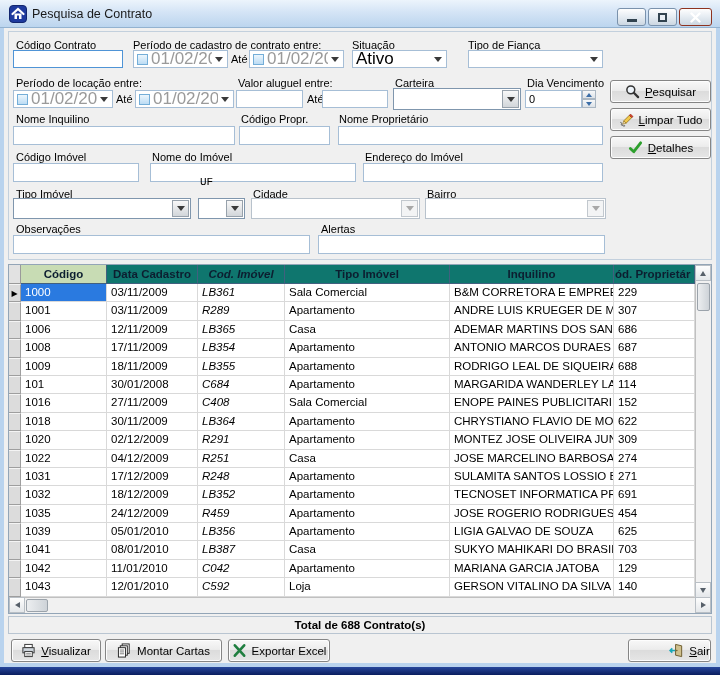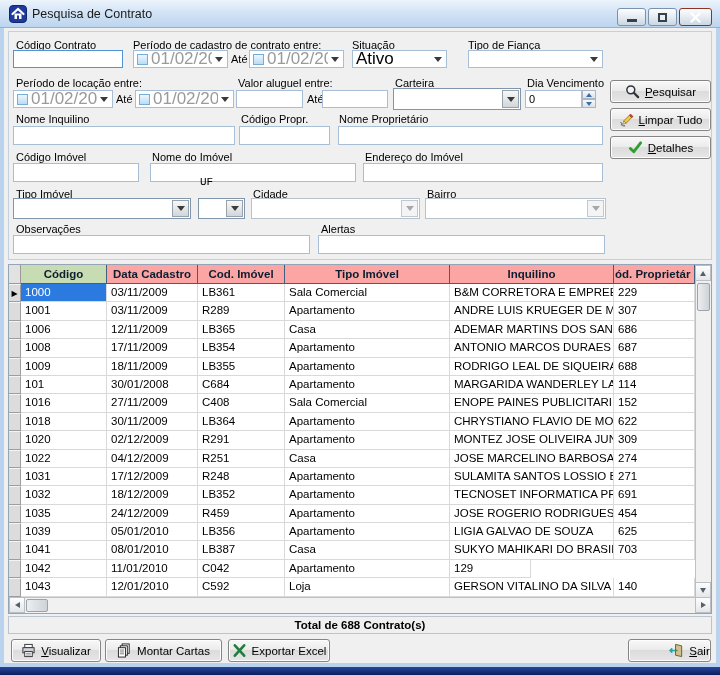--- a/index.html
+++ b/index.html
@@ -48,27 +48,27 @@
   .tri-up{width:0;height:0;border-left:3px solid transparent;border-right:3px solid transparent;border-bottom:4px solid #3c6ea8;}
   .tri-dn{width:0;height:0;border-left:3px solid transparent;border-right:3px solid transparent;border-top:4px solid #3c6ea8;}
   .btn7{position:absolute;display:flex;align-items:center;justify-content:center;gap:5px;
         background:linear-gradient(#f8f8f8,#ececec 45%,#dcdcdc 50%,#e6e6e6);
         border:1px solid #858585;border-radius:3px;box-shadow:inset 0 0 0 1px #fdfdfd;
         font-size:11.5px;color:#000;cursor:default;}
   .btn7 .cap u{text-underline-offset:1px;}
   
   .grid{position:absolute;left:8px;top:264px;width:704px;height:350px;border:1px solid #93a5b7;background:#fff;}
   .ghead{position:absolute;left:0;top:0;height:19px;display:flex;}
-  .gh{border-right:1px solid #41607f;border-bottom:1px solid #41607f;background:#fca5a5;
+  .gh{border-right:1px solid #41607f;border-bottom:1px solid #41607f;background:#0f766e;
       font-size:11.5px;font-weight:bold;color:#0c1e30;display:flex;align-items:center;justify-content:center;
       white-space:nowrap;overflow:hidden;}
   .gh.green{background:#c8dcb4;}
   .gh.ind{width:12px;background:#e2e2e2;border-color:#9a9a9a;}
   .gh.left{justify-content:flex-start;padding-left:1px;}
-  .w0{width:86px;} .w1{width:91px;} .w2{width:87px;} .w3{width:165px;} .w4{width:164px;} .w5{width:81px;}
+  .w0{width:86px;} .w1{width:91px;} .w2{width:87px;font-style:italic;} .w3{width:165px;} .w4{width:164px;} .w5{width:81px;}
   .gbody{position:absolute;left:0;top:19px;width:686px;height:314px;overflow:hidden;background:#fff;}
   .grow{display:flex;height:18.4px;}
   .gind{width:12px;flex:none;background:#dcdcdc;border-right:1px solid #9e9e9e;border-bottom:1px solid #9e9e9e;
         border-top:1px solid #f4f4f4;display:flex;align-items:center;justify-content:center;
         font-size:8px;color:#000;}
   .gcell{flex:none;border-right:1px solid #d9d9d9;border-bottom:1px solid #d9d9d9;background:#fff;
         font-size:11.5px;color:#000;padding:2px 0 0 4px;white-space:nowrap;overflow:hidden;}
   .gcell.sel{background:#2a7ae0;color:#fff;}
   .vsb{position:absolute;right:0;top:0;width:16px;height:333px;background:#f1f1f1;border-left:1px solid #c0c0c0;}
   .hsb{position:absolute;left:0;bottom:0;right:0;height:16px;background:#f1f1f1;border-top:1px solid #c0c0c0;}
@@ -399,20 +399,21 @@
           <div class="gcell w3">Casa</div>
           <div class="gcell w4">SUKYO MAHIKARI DO BRASIL</div>
           <div class="gcell w5">703</div>
         </div>
         <div class="grow">
           <div class="gind"></div>
           <div class="gcell w0">1042</div>
           <div class="gcell w1">11/01/2010</div>
           <div class="gcell w2">C042</div>
           <div class="gcell w3">Apartamento</div>
+          <div class="gcell w4">MARIANA GARCIA JATOBA</div>
           <div class="gcell w5">129</div>
         </div>
         <div class="grow">
           <div class="gind"></div>
           <div class="gcell w0">1043</div>
           <div class="gcell w1">12/01/2010</div>
           <div class="gcell w2">C592</div>
           <div class="gcell w3">Loja</div>
           <div class="gcell w4">GERSON  VITALINO DA SILVA</div>
           <div class="gcell w5">140</div>

